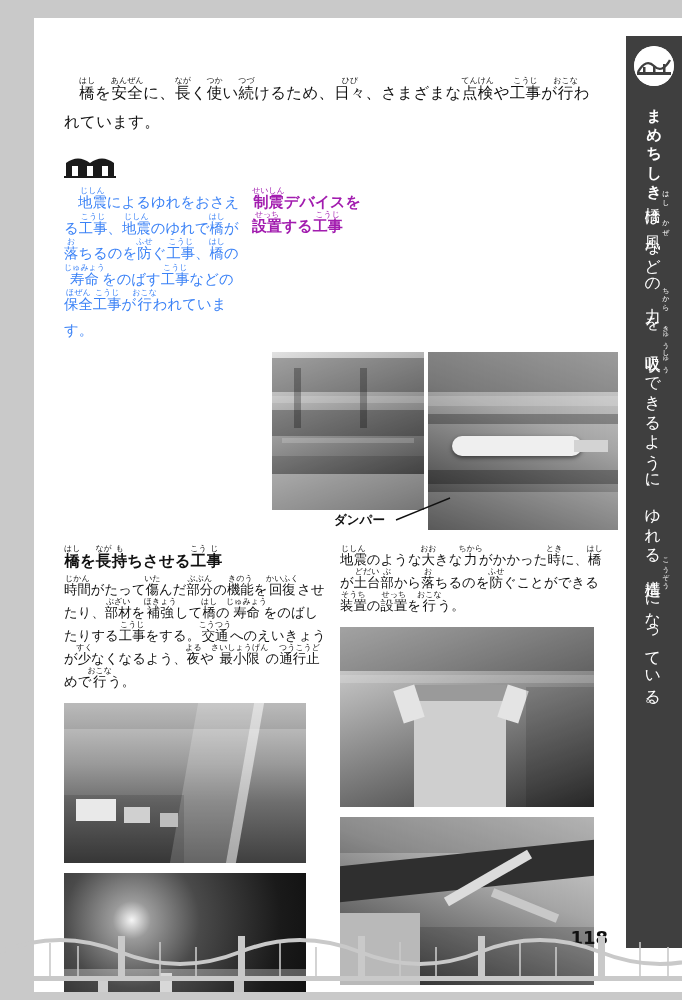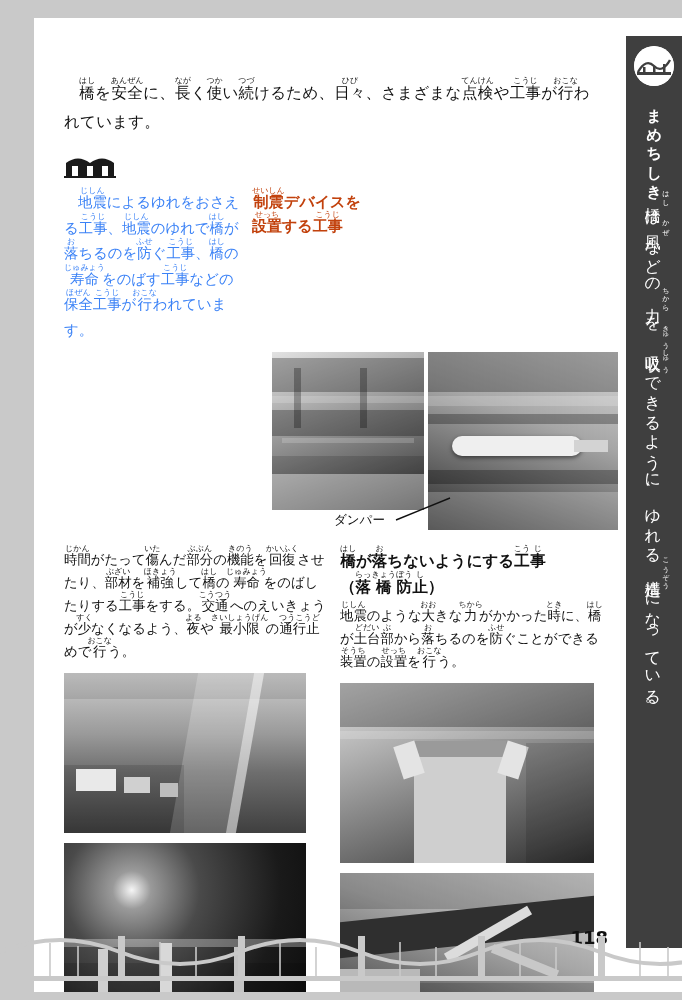--- a/index.html
+++ b/index.html
@@ -89,35 +89,35 @@
 
   .row1 { display: flex; gap: 10px; }
   .col-intro {
     width: 178px;
     font-size: 14.4px; line-height: 1.78; text-indent: 14px;
     color: #3b82f6;
   }
   .col-mid { width: 118px; }
   .mid-title {
     font-size: 15px; font-weight: bold; line-height: 1.55;
-    color: #c2410c;
+    color: #a21caf;
   }
   .col-right { flex: 1; }
   .right-desc {
     font-size: 12.6px; line-height: 1.6; color: #111;
   }
 
   .photo {
     background: #8d8d8d;
     position: relative;
     overflow: hidden;
     border: 0;
   }
   .ph-caption {
-    font-size: 12.5px; color: #111;
+    font-size: 12.5px; color: #111; font-weight: bold;
   }
   .two-col {
     display: flex; gap: 12px; margin-top: 12px;
   }
   .col { width: 278px; }
   .col-title {
     font-size: 15.5px; font-weight: bold; line-height: 1.45;
     margin-bottom: 2px; color: #111;
   }
   .col-title rt { font-size: 8px; }
@@ -206,20 +206,23 @@
 
         <svg style="position:absolute; left:330px; top:140px; width:60px; height:34px;">
           <line x1="2" y1="28" x2="56" y2="6" stroke="#111" stroke-width="1.4"></line>
         </svg>
         <div class="ph-caption" style="position:absolute; left:270px; top:160px;">ダンパー</div>
       </div>
 
       <div class="two-col">
 
         <div class="col">
+          <div class="col-title">
+            <ruby>橋<rt>はし</rt></ruby>を<ruby>長<rt>なが</rt></ruby><ruby>持<rt>も</rt></ruby>ちさせる<ruby>工<rt>こう</rt></ruby><ruby>事<rt>じ</rt></ruby>
+          </div>
           <div class="col-body">
             <ruby>時間<rt>じかん</rt></ruby>がたって<ruby>傷<rt>いた</rt></ruby>んだ<ruby>部分<rt>ぶぶん</rt></ruby>の<ruby>機能<rt>きのう</rt></ruby>を<ruby>回復<rt>かいふく</rt></ruby>させたり、<ruby>部材<rt>ぶざい</rt></ruby>を<ruby>補強<rt>ほきょう</rt></ruby>して<ruby>橋<rt>はし</rt></ruby>の<ruby>寿命<rt>じゅみょう</rt></ruby>をのばしたりする<ruby>工事<rt>こうじ</rt></ruby>をする。<ruby>交通<rt>こうつう</rt></ruby>へのえいきょうが<ruby>少<rt>すく</rt></ruby>なくなるよう、<ruby>夜<rt>よる</rt></ruby>や<ruby>最小限<rt>さいしょうげん</rt></ruby>の<ruby>通行止<rt>つうこうど</rt></ruby>めで<ruby>行<rt>おこな</rt></ruby>う。
           </div>
           <div class="photo" style="width:242px; height:160px; margin-top:10px;">
             <div class="grad-a"></div>
             <div class="bar-d" style="left:0; top:0; width:242px; height:26px; opacity:.35;"></div>
             <div class="bar" style="left:120px; top:0; width:56px; height:160px; background:rgba(255,255,255,0.20); transform:skewX(-10deg);"></div>
             <div class="bar" style="left:176px; top:0; width:10px; height:160px; background:rgba(255,255,255,0.55); transform:skewX(-10deg);"></div>
             <div class="bar-d" style="left:0; top:92px; width:120px; height:68px; opacity:.45;"></div>
             <div style="position:absolute; left:12px; top:96px; width:40px; height:22px; background:#e9e9e9;"></div>
@@ -230,24 +233,20 @@
             <div class="grad-night"></div>
             <div class="bar" style="left:0; top:96px; width:242px; height:8px; background:rgba(255,255,255,0.30);"></div>
             <div class="bar-d" style="left:0; top:120px; width:242px; height:48px; opacity:.5;"></div>
             <div style="position:absolute; left:34px; top:106px; width:10px; height:44px; background:#cfcfcf;"></div>
             <div style="position:absolute; left:96px; top:100px; width:12px; height:50px; background:#d8d8d8;"></div>
             <div style="position:absolute; left:170px; top:104px; width:10px; height:46px; background:#c4c4c4;"></div>
           </div>
         </div>
 
         <div class="col">
-          <div class="col-title">
-            <ruby>橋<rt>はし</rt></ruby>が<ruby>落<rt>お</rt></ruby>ちないようにする<ruby>工<rt>こう</rt></ruby><ruby>事<rt>じ</rt></ruby><br>
-            （<ruby>落<rt>らっ</rt></ruby><ruby>橋<rt>きょう</rt></ruby><ruby>防<rt>ぼう</rt></ruby><ruby>止<rt>し</rt></ruby>）
-          </div>
           <div class="col-body">
             <ruby>地震<rt>じしん</rt></ruby>のような<ruby>大<rt>おお</rt></ruby>きな<ruby>力<rt>ちから</rt></ruby>がかかった<ruby>時<rt>とき</rt></ruby>に、<ruby>橋<rt>はし</rt></ruby>が<ruby>土台<rt>どだい</rt></ruby><ruby>部<rt>ぶ</rt></ruby>から<ruby>落<rt>お</rt></ruby>ちるのを<ruby>防<rt>ふせ</rt></ruby>ぐことができる<ruby>装置<rt>そうち</rt></ruby>の<ruby>設置<rt>せっち</rt></ruby>を<ruby>行<rt>おこな</rt></ruby>う。
           </div>
           <div class="photo" style="width:254px; height:180px; margin-top:10px;">
             <div class="grad-b"></div>
             <div class="bar-d" style="left:0; top:0; width:254px; height:44px;"></div>
             <div class="bar" style="left:0; top:48px; width:254px; height:8px;"></div>
             <div style="position:absolute; left:74px; top:58px; width:92px; height:122px; background:#cfcfcf;"></div>
             <div style="position:absolute; left:74px; top:58px; width:92px; height:16px; background:#9a9a9a;"></div>
             <div style="position:absolute; left:58px; top:60px; width:22px; height:34px; background:#e4e4e4; transform:rotate(-18deg);"></div>

